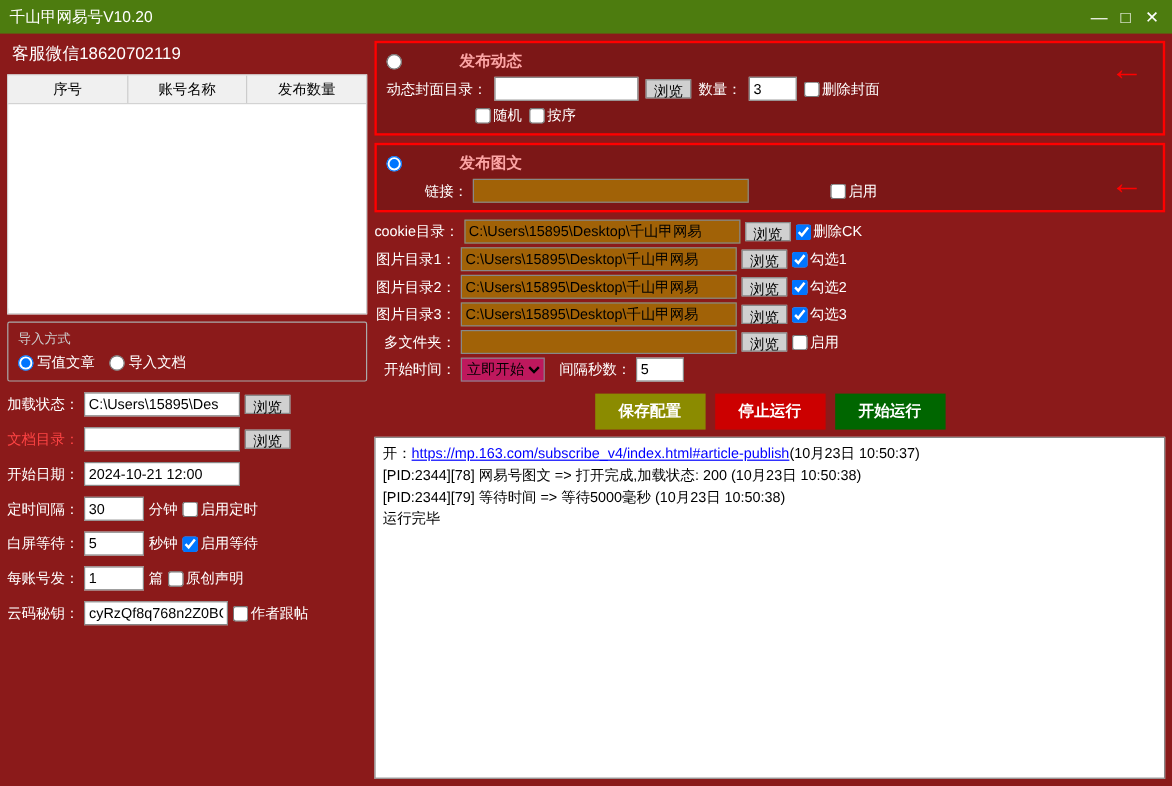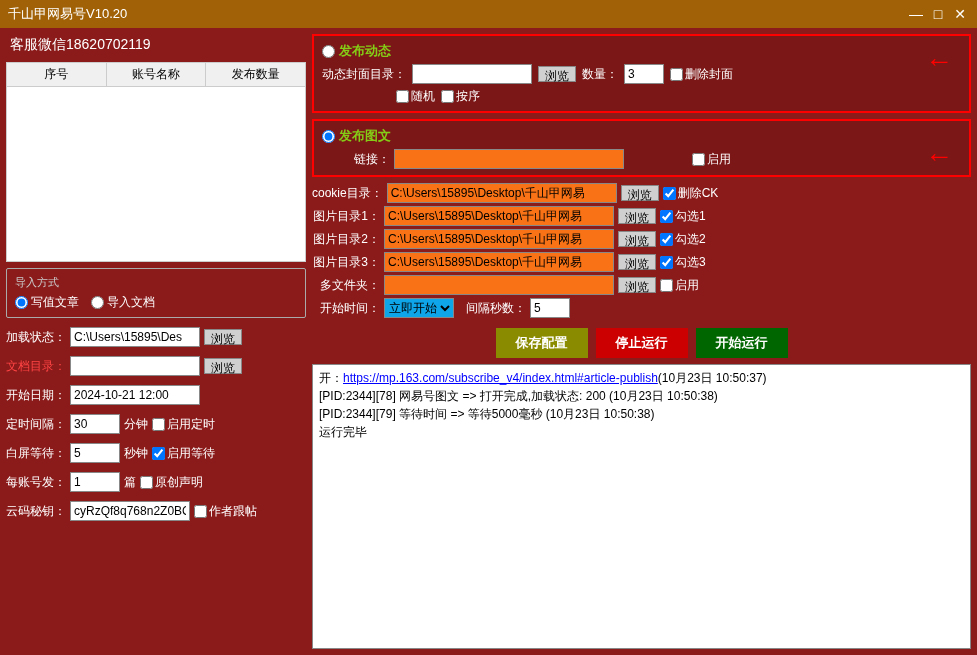--- a/index.html
+++ b/index.html
@@ -1,20 +1,20 @@
 <!DOCTYPE html>
 <html><head>
   <meta charset="utf-8">
   <style>
     * { box-sizing: border-box; margin: 0; padding: 0; font-family: 'SimSun', '宋体', sans-serif; font-size: 12px; }
     body { width: 977px; height: 655px; background: #8B1A1A; overflow: hidden; }
     
     .title-bar {
       display: flex; align-items: center; justify-content: space-between;
-      background: #a16207; height: 28px; padding: 0 8px; color: white;
+      background: #4d7c0f; height: 28px; padding: 0 8px; color: white;
     }
     .title-bar-title { font-size: 13px; }
     .title-bar-controls { display: flex; gap: 4px; }
     .title-btn {
       width: 18px; height: 18px; background: none; border: none;
       color: white; cursor: pointer; font-size: 14px; display: flex;
       align-items: center; justify-content: center;
     }
 
     .main-container {
@@ -81,27 +81,27 @@
       position: relative;
     }
     .publish-image-box {
       border: 2px solid red; padding: 6px 8px; background: rgba(0,0,0,0.1);
       position: relative;
     }
 
     .section-radio-title {
       display: flex; align-items: center; gap: 4px; margin-bottom: 4px;
     }
-    .section-title-text { color: #84cc16; font-size: 13px; font-weight: bold; }
+    .section-title-text { color: #fca5a5; font-size: 13px; font-weight: bold; margin-left: 44px; }
 
     .right-config-rows { display: flex; flex-direction: column; gap: 3px; }
     .config-row { display: flex; align-items: center; gap: 4px; }
     .config-label { color: white; min-width: 68px; text-align: right; white-space: nowrap; font-size: 12px; }
     .config-input {
-      background: #f97316; border: 1px solid #888; height: 20px;
+      background: #a16207; border: 1px solid #888; height: 20px;
       padding: 0 3px; font-size: 12px; width: 180px;
     }
     .config-input.full { width: 230px; }
     .config-input.link { width: 230px; }
 
     .checkbox-label { display: flex; align-items: center; gap: 2px; color: white; cursor: pointer; white-space: nowrap; }
 
     .bottom-buttons {
       display: flex; gap: 8px; justify-content: center; margin-top: 4px;
     }
@@ -111,21 +111,21 @@
 
     .log-area {
       background: white; border: 1px solid #888; padding: 4px 6px;
       flex: 1; overflow-y: auto; font-size: 12px; line-height: 1.5;
     }
     .log-line { display: flex; flex-wrap: wrap; gap: 0; }
     .log-text { color: black; }
     .log-link { color: blue; text-decoration: underline; cursor: pointer; }
 
     select.form-select {
-      height: 20px; font-size: 12px; background: #0ea5e9; border: 1px solid #888;
+      height: 20px; font-size: 12px; background: #be185d; border: 1px solid #888;
     }
 
     .dynamic-row { display: flex; align-items: center; gap: 6px; }
 
     .num-input { width: 40px; }
   </style>
 </head>
 <body>
 
 <div class="title-bar">

